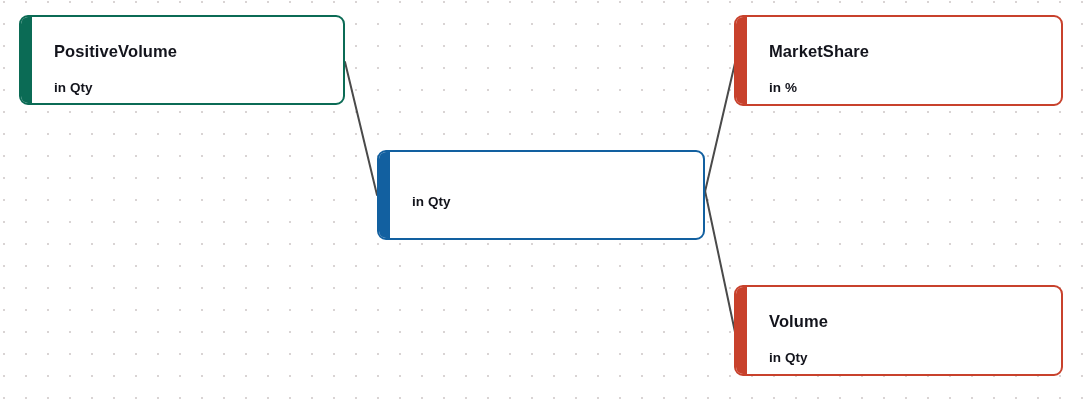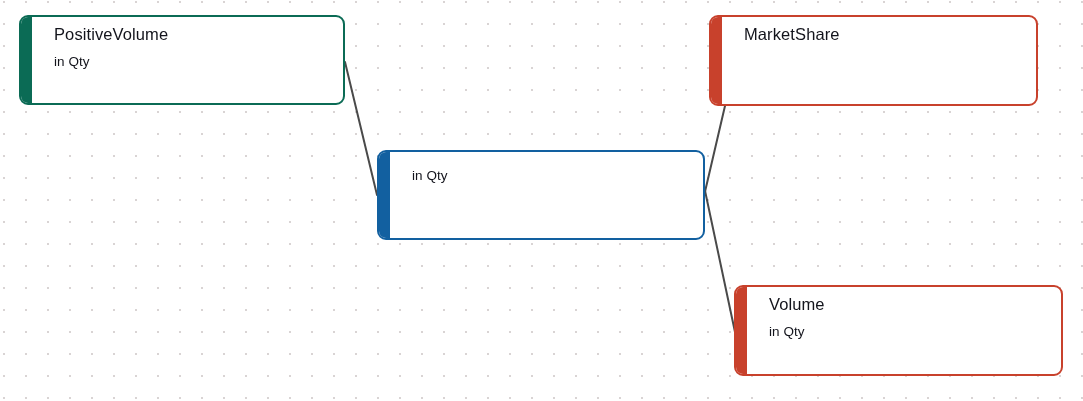--- a/index.html
+++ b/index.html
@@ -58,45 +58,46 @@
     bottom: 0;
     width: 11px;
   }
 
   .node-body {
     position: absolute;
     left: 11px;
     right: 0;
     top: 0;
     bottom: 0;
-    padding: 7px 0 0 22px;
+    padding: 24px 0 0 22px;
     box-sizing: border-box;
+    font-weight: bold;
   }
 
   .node-title {
     font-size: 16.5px;
     line-height: 21px;
     color: #13141c;
     letter-spacing: 0.1px;
     white-space: nowrap;
   }
 
   .node-subtitle {
     font-size: 13.5px;
     line-height: 19px;
     color: #13141c;
     letter-spacing: 0.05px;
     white-space: nowrap;
-    margin-top: 7px;
+    margin-top: 16px;
   }
 
   
   #node-positivevolume { left: 19px;  top: 15px;  width: 326px; height: 90px; }
   #node-volume         { left: 377px; top: 150px; width: 328px; height: 90px; }
-  #node-marketshare    { left: 709px; top: 15px;  width: 329px; height: 91px; }
+  #node-marketshare    { left: 734px; top: 15px;  width: 329px; height: 91px; }
   #node-market         { left: 734px; top: 285px; width: 329px; height: 91px; }
 </style>
 </head>
 <body>
 
 <div id="canvas">
 
   <svg id="edge-layer" viewBox="0 0 1083 401" width="1083" height="401" xmlns="http://www.w3.org/2000/svg">
     <line class="edge-line" x1="345" y1="62" x2="377" y2="195"></line>
     <line class="edge-line" x1="704" y1="196" x2="735" y2="63"></line>
@@ -115,20 +116,21 @@
     <div class="node-accent" style="background:#1260a0"></div>
     <div class="node-body">
       <div class="node-subtitle">in Qty</div>
     </div>
   </div>
 
   <div class="node" id="node-marketshare" style="border-color:#c8412c">
     <div class="node-accent" style="background:#c8412c"></div>
     <div class="node-body">
       <div class="node-title">MarketShare</div>
+      <div class="node-subtitle">in %</div>
     </div>
   </div>
 
   <div class="node" id="node-market" style="border-color:#c8412c">
     <div class="node-accent" style="background:#c8412c"></div>
     <div class="node-body">
       <div class="node-title">Volume</div>
       <div class="node-subtitle">in Qty</div>
     </div>
   </div>

